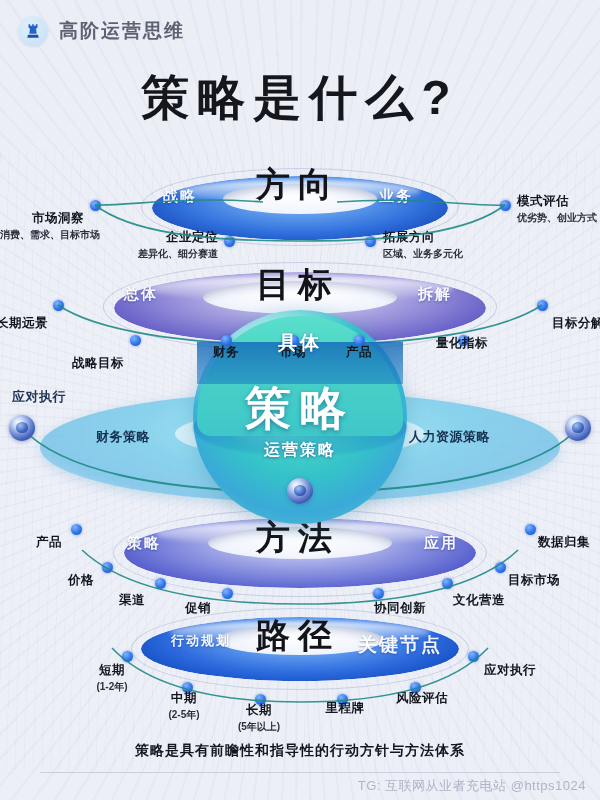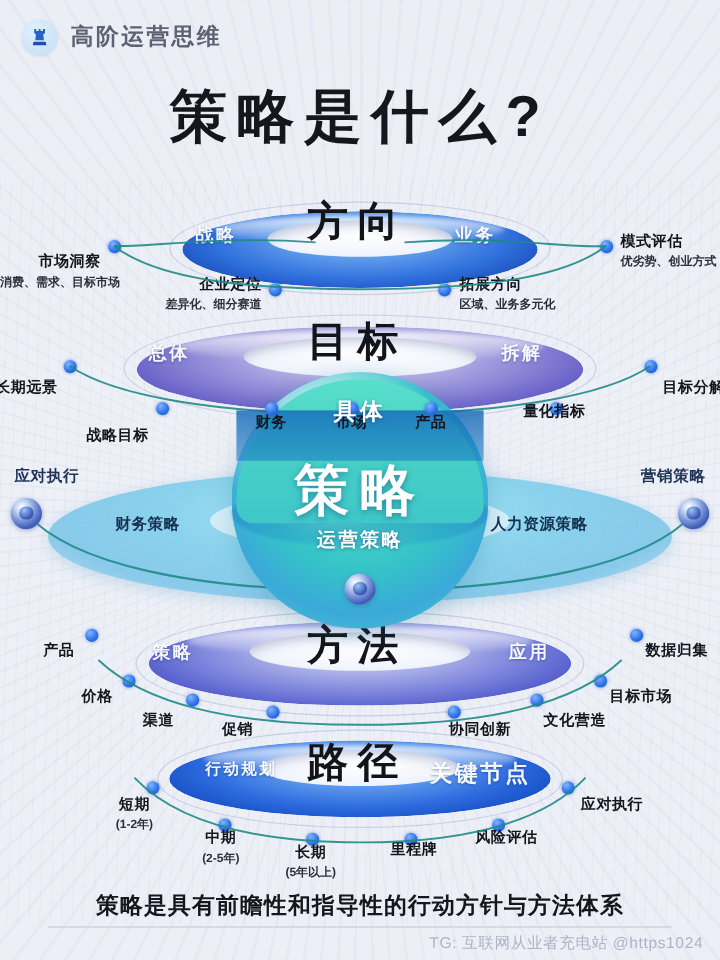--- a/index.html
+++ b/index.html
@@ -101,21 +101,21 @@
   
   .dome{position:absolute;left:50%;margin-left:-103px;top:316px;width:206px;height:120px;z-index:19;
     border-radius:103px 103px 14px 14px;
     background:linear-gradient(180deg,#59dfcb 0%,#49d3c6 40%,#3fc7c9 100%);}
   .dome .dband{position:absolute;left:0;top:26px;width:100%;height:42px;
     background:linear-gradient(180deg,rgba(20,105,185,.82),rgba(25,120,195,.55));}
   .dome-word{position:absolute;left:50%;transform:translateX(-50%);top:330px;z-index:33;font-size:19px;font-weight:700;color:#fff;letter-spacing:3px;text-shadow:0 1px 3px rgba(10,60,110,.6);}
 
   
   .footer{position:absolute;left:0;top:742px;width:600px;text-align:center;z-index:40;}
-  .footer .caption{font-size:19px;font-weight:800;color:#14171e;letter-spacing:1px;}
+  .footer .caption{font-size:14px;font-weight:800;color:#14171e;letter-spacing:1px;}
   .divider{position:absolute;left:40px;top:772px;width:520px;height:1px;background:#c8ccdb;z-index:40;}
   .watermark{position:absolute;left:0;top:777px;width:600px;text-align:right;padding-right:14px;box-sizing:border-box;
     font-size:13px;color:#aeb4c6;letter-spacing:.5px;z-index:45;}
 </style>
 </head>
 <body>
 
 <div id="stage">
   <div class="texture"></div>
   <div class="texture2"></div>
@@ -249,23 +249,20 @@
 
   <div class="lab" style="left:12px;top:388px;">
     <span class="t" style="font-size:13px;color:#1f3456;">应对执行</span>
   </div>
   <div class="lab" style="left:96px;top:428px;">
     <span class="t" style="font-size:13px;color:#17304f;">财务策略</span>
   </div>
   <div class="lab" style="left:409px;top:428px;">
     <span class="t" style="font-size:13px;color:#17304f;">人力资源策略</span>
   </div>
-  <div class="lab r" style="left:470px;top:388px;width:118px;">
-    <span class="t" style="font-size:13px;color:#1f3456;">营销策略</span>
-  </div>
 
   <div class="dot big" style="left:9px;top:415px;"></div>
   <div class="dot big" style="left:287px;top:478px;"></div>
   <div class="dot big" style="left:565px;top:415px;"></div>
 
   <div class="ring-block">
     <div class="halo" style="top:509px;width:372px;height:86px;"></div>
     <div class="torus-wrap" style="top:518px;width:352px;height:70px;">
       <div class="torus">
         <div class="outer" style="background:radial-gradient(ellipse at 50% 34%,#dbdcf5 0%,#b1b6ea 26%,#7d86dc 54%,#4a53c8 82%,#8189dc 100%);"></div>

